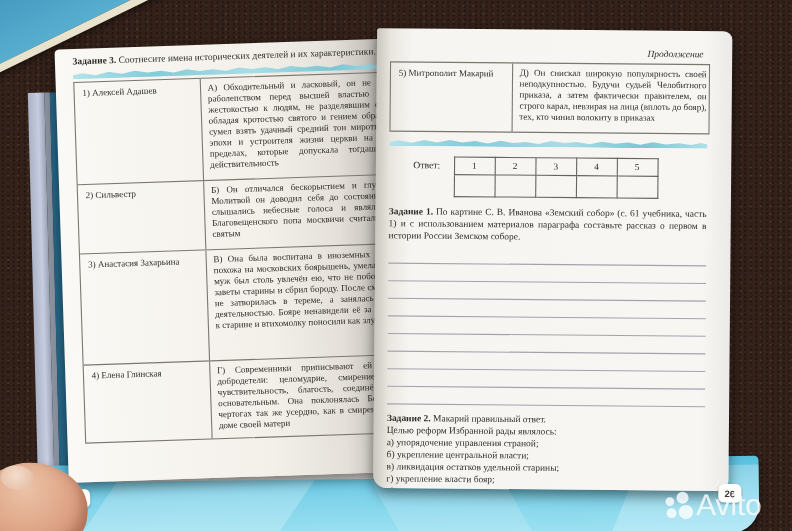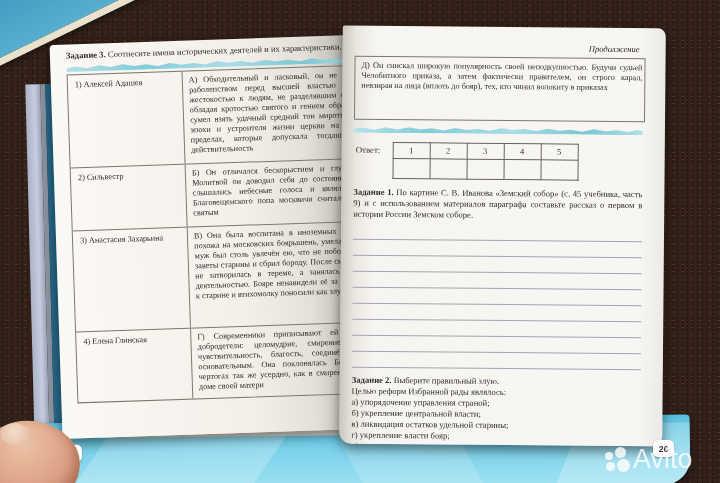--- a/index.html
+++ b/index.html
@@ -69,21 +69,21 @@
   .match-row:first-child{border-top:none;}
   .cell-name{width:104px;flex:0 0 104px;border-right:1px solid #7a786f;padding:5px 3px 3px 7px;font-size:8.2px;line-height:10px;color:#2e2c28;}
   .cell-desc{flex:1;padding:4px 2px 3px 6px;font-size:8.2px;line-height:10px;text-align:justify;color:#2e2c28;}
   .r1{min-height:92px;} .r2{min-height:62px;} .r3{min-height:100px;} .r4{min-height:70px;}
   .continuation{font-style:italic;font-size:8.6px;text-align:right;padding-right:4px;color:#2e2c28;}
   .match-table-right{width:100%;border:1px solid #7a786f;margin-top:4px;}
   .row5{display:flex;min-height:62px;}
   .row5 .cell-name{width:100px;flex:0 0 100px;}
   
   .answer-line{display:flex;align-items:flex-start;margin:9px 0 0 2px;}
-  .answer-label{font-size:8.8px;color:#2e2c28;margin-top:3px;}
+  .answer-label{font-size:8.8px;color:#2e2c28;margin-top:3px;margin-left:20px;}
   .answer-grid{margin-left:12px;border-collapse:collapse;}
   .answer-grid td{border:1px solid #66645e;width:34px;text-align:center;font-size:8.4px;color:#2e2c28;}
   .answer-grid .hdr td{height:13px;}
   .answer-grid .blank td{height:17px;}
   .task4-text{font-size:8.6px;line-height:11px;text-align:justify;margin-top:8px;color:#2e2c28;}
   .rules{margin-top:4px;}
   .rule-line{height:15px;border-bottom:1px solid #a5a2b0;}
   .task5-block{margin-top:7px;font-size:8.6px;line-height:11px;color:#2e2c28;}
   .task5-block .opt{white-space:nowrap;}
   
@@ -153,20 +153,21 @@
       </div>
     </div>
   </div>
 </div>
 
 <div class="page page-right">
   <div class="pr-inner">
     <div class="continuation">Продолжение</div>
     <div class="match-table-right">
       <div class="match-row row5">
+        <div class="cell-name">5) Митрополит Макарий</div>
         <div class="cell-desc">Д) Он снискал широкую популярность своей неподкупностью. Будучи судьей Челобитного приказа, а затем фактически правителем, он строго карал, невзирая на лица (вплоть до бояр), тех, кто чинил волокиту в приказах</div>
       </div>
     </div>
     <div class="wave wave-right"></div>
 
     <div class="answer-line">
       <div class="answer-label">Ответ:</div>
       <table class="answer-grid">
         <tbody>
             <tr class="hdr">
@@ -182,39 +183,39 @@
           <td></td>
           <td></td>
           <td></td>
         </tr>
       </tbody>
         </table>
     </div>
 
     <div class="task4-text">
       <span class="task-label">Задание 1.</span>
-      <span>По картине С. В. Иванова «Земский собор» (с. 45 учебника, часть 9) и с использованием материалов параграфа составьте рассказ о первом в истории России Земском соборе.</span>
+      <span>По картине С. В. Иванова «Земский собор» (с. 61 учебника, часть 1) и с использованием материалов параграфа составьте рассказ о первом в истории России Земском соборе.</span>
     </div>
 
     <div class="rules">
       <div class="rule-line"></div>
       <div class="rule-line"></div>
       <div class="rule-line"></div>
       <div class="rule-line"></div>
       <div class="rule-line"></div>
       <div class="rule-line"></div>
       <div class="rule-line"></div>
       <div class="rule-line"></div>
       <div class="rule-line"></div>
     </div>
 
     <div class="task5-block">
       <div>
         <span class="task-label">Задание 2.</span>
-        <span>Выберите правильный злую.</span>
+        <span>Макарий правильный ответ.</span>
       </div>
       <div>Целью реформ Избранной рады являлось:</div>
       <div class="opt">а) упорядочение управления страной;</div>
       <div class="opt">б) укрепление центральной власти;</div>
       <div class="opt">в) ликвидация остатков удельной старины;</div>
       <div class="opt">г) укрепление власти бояр;</div>
       <div class="opt">д) возрождение местного самоуправления;</div>
 
     </div>
   </div>

